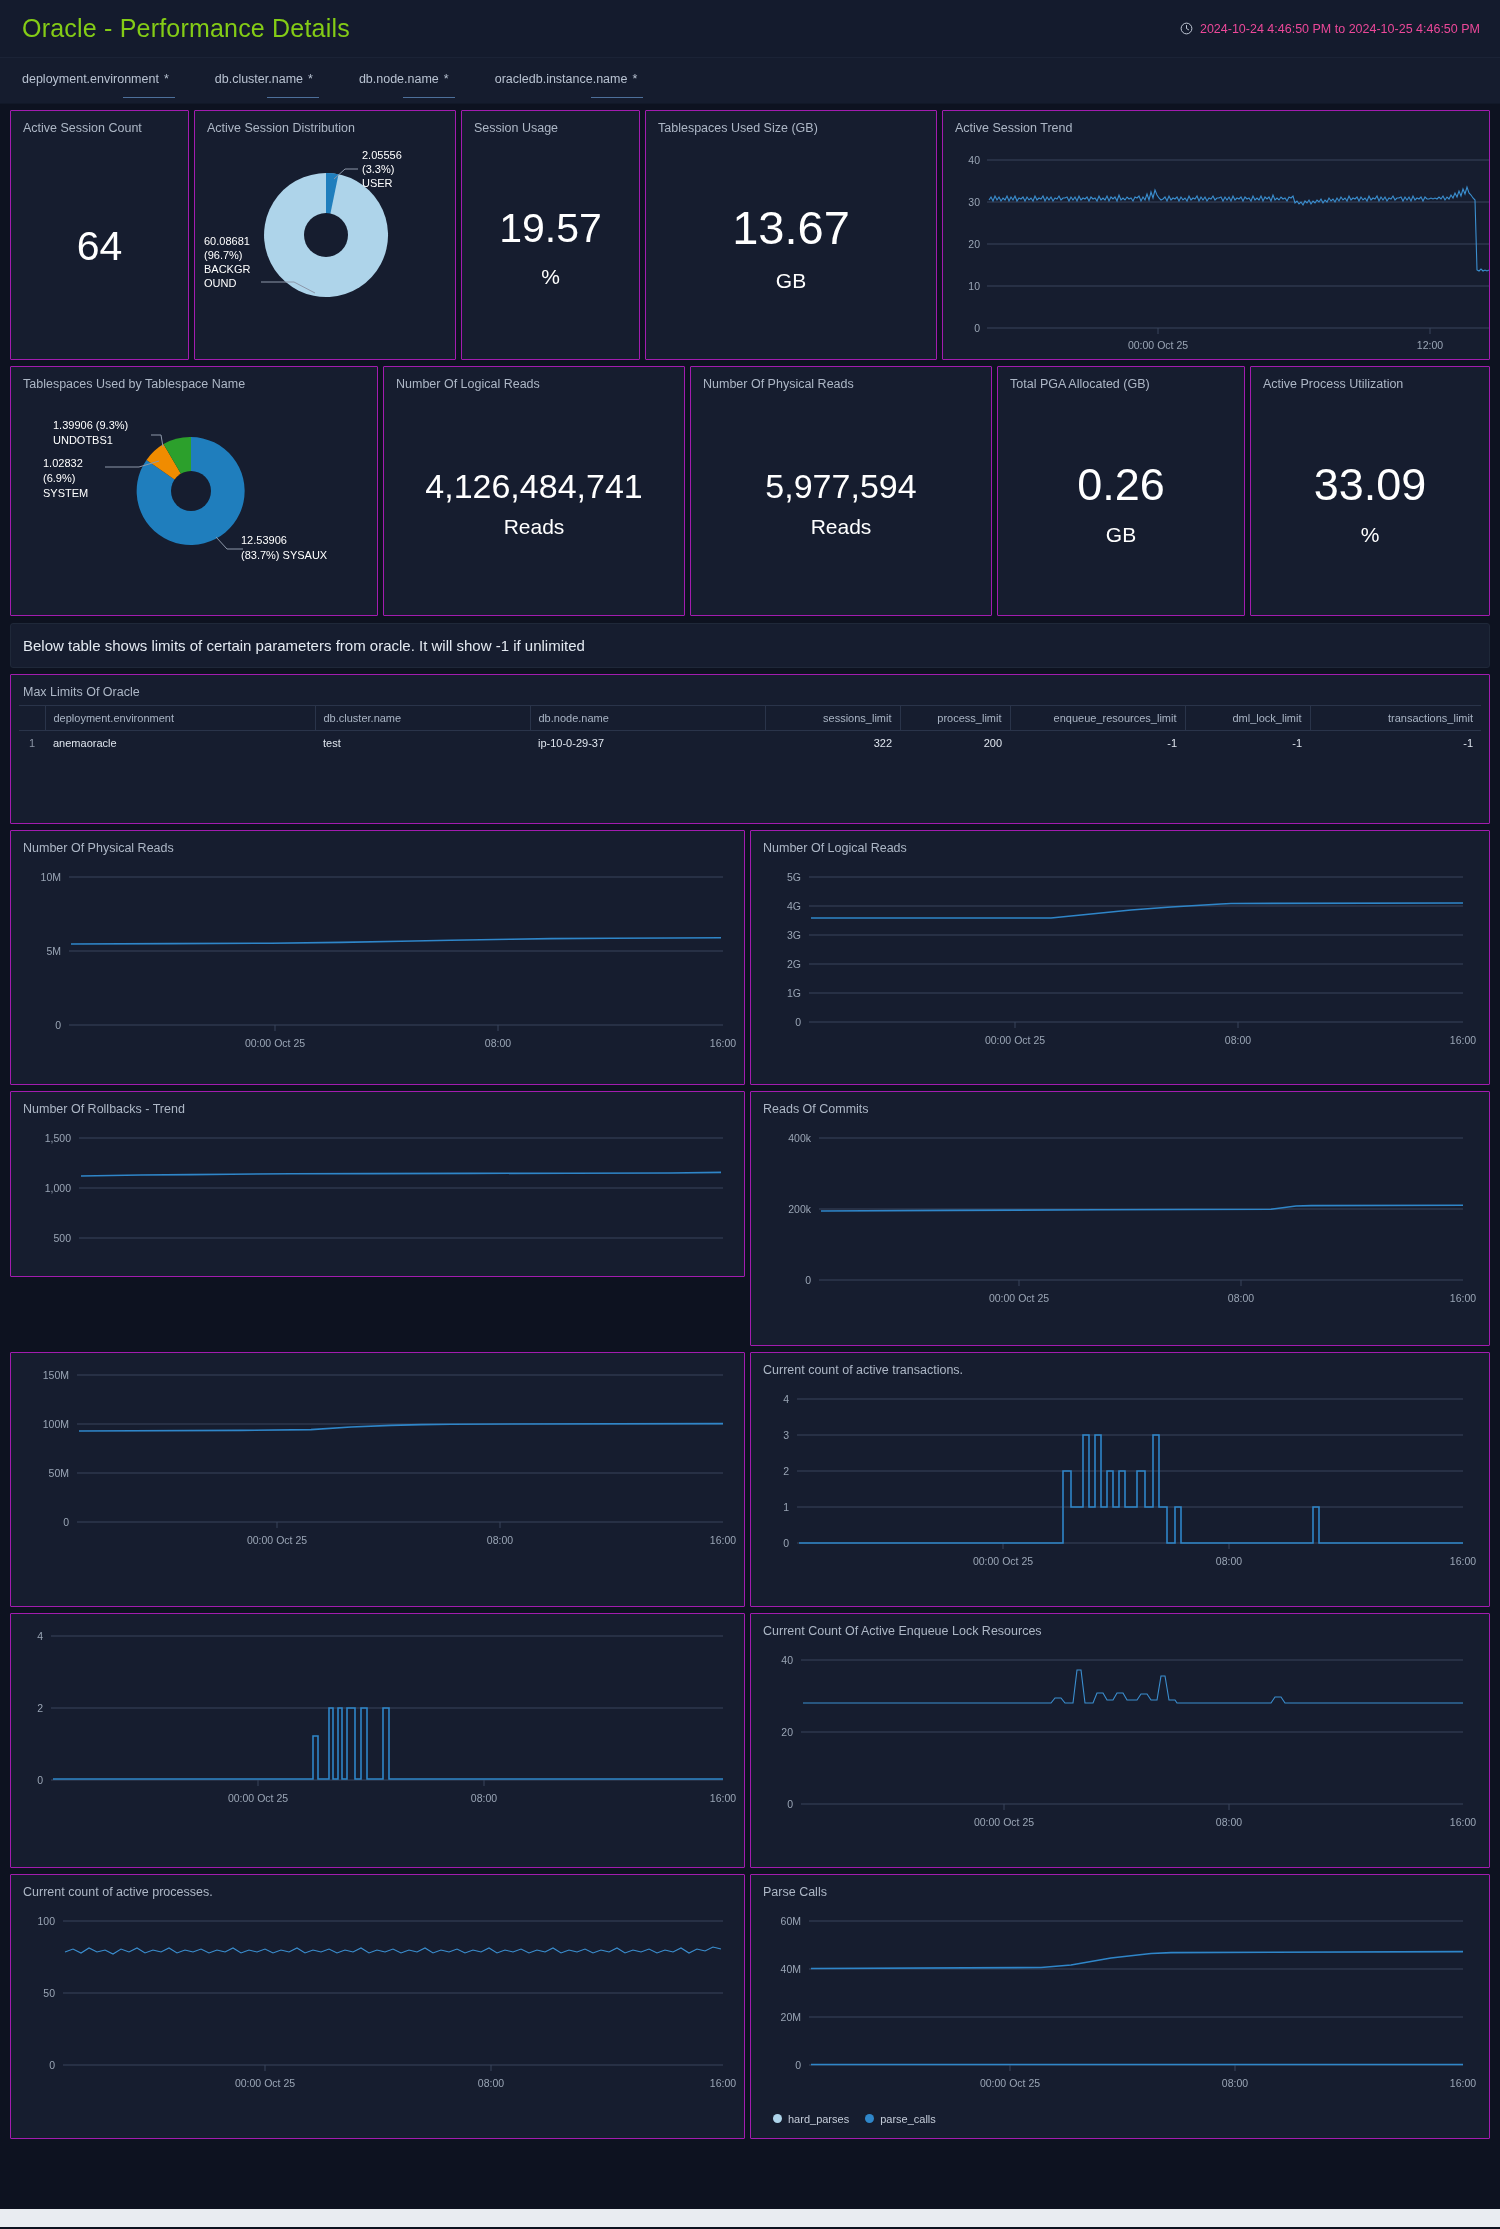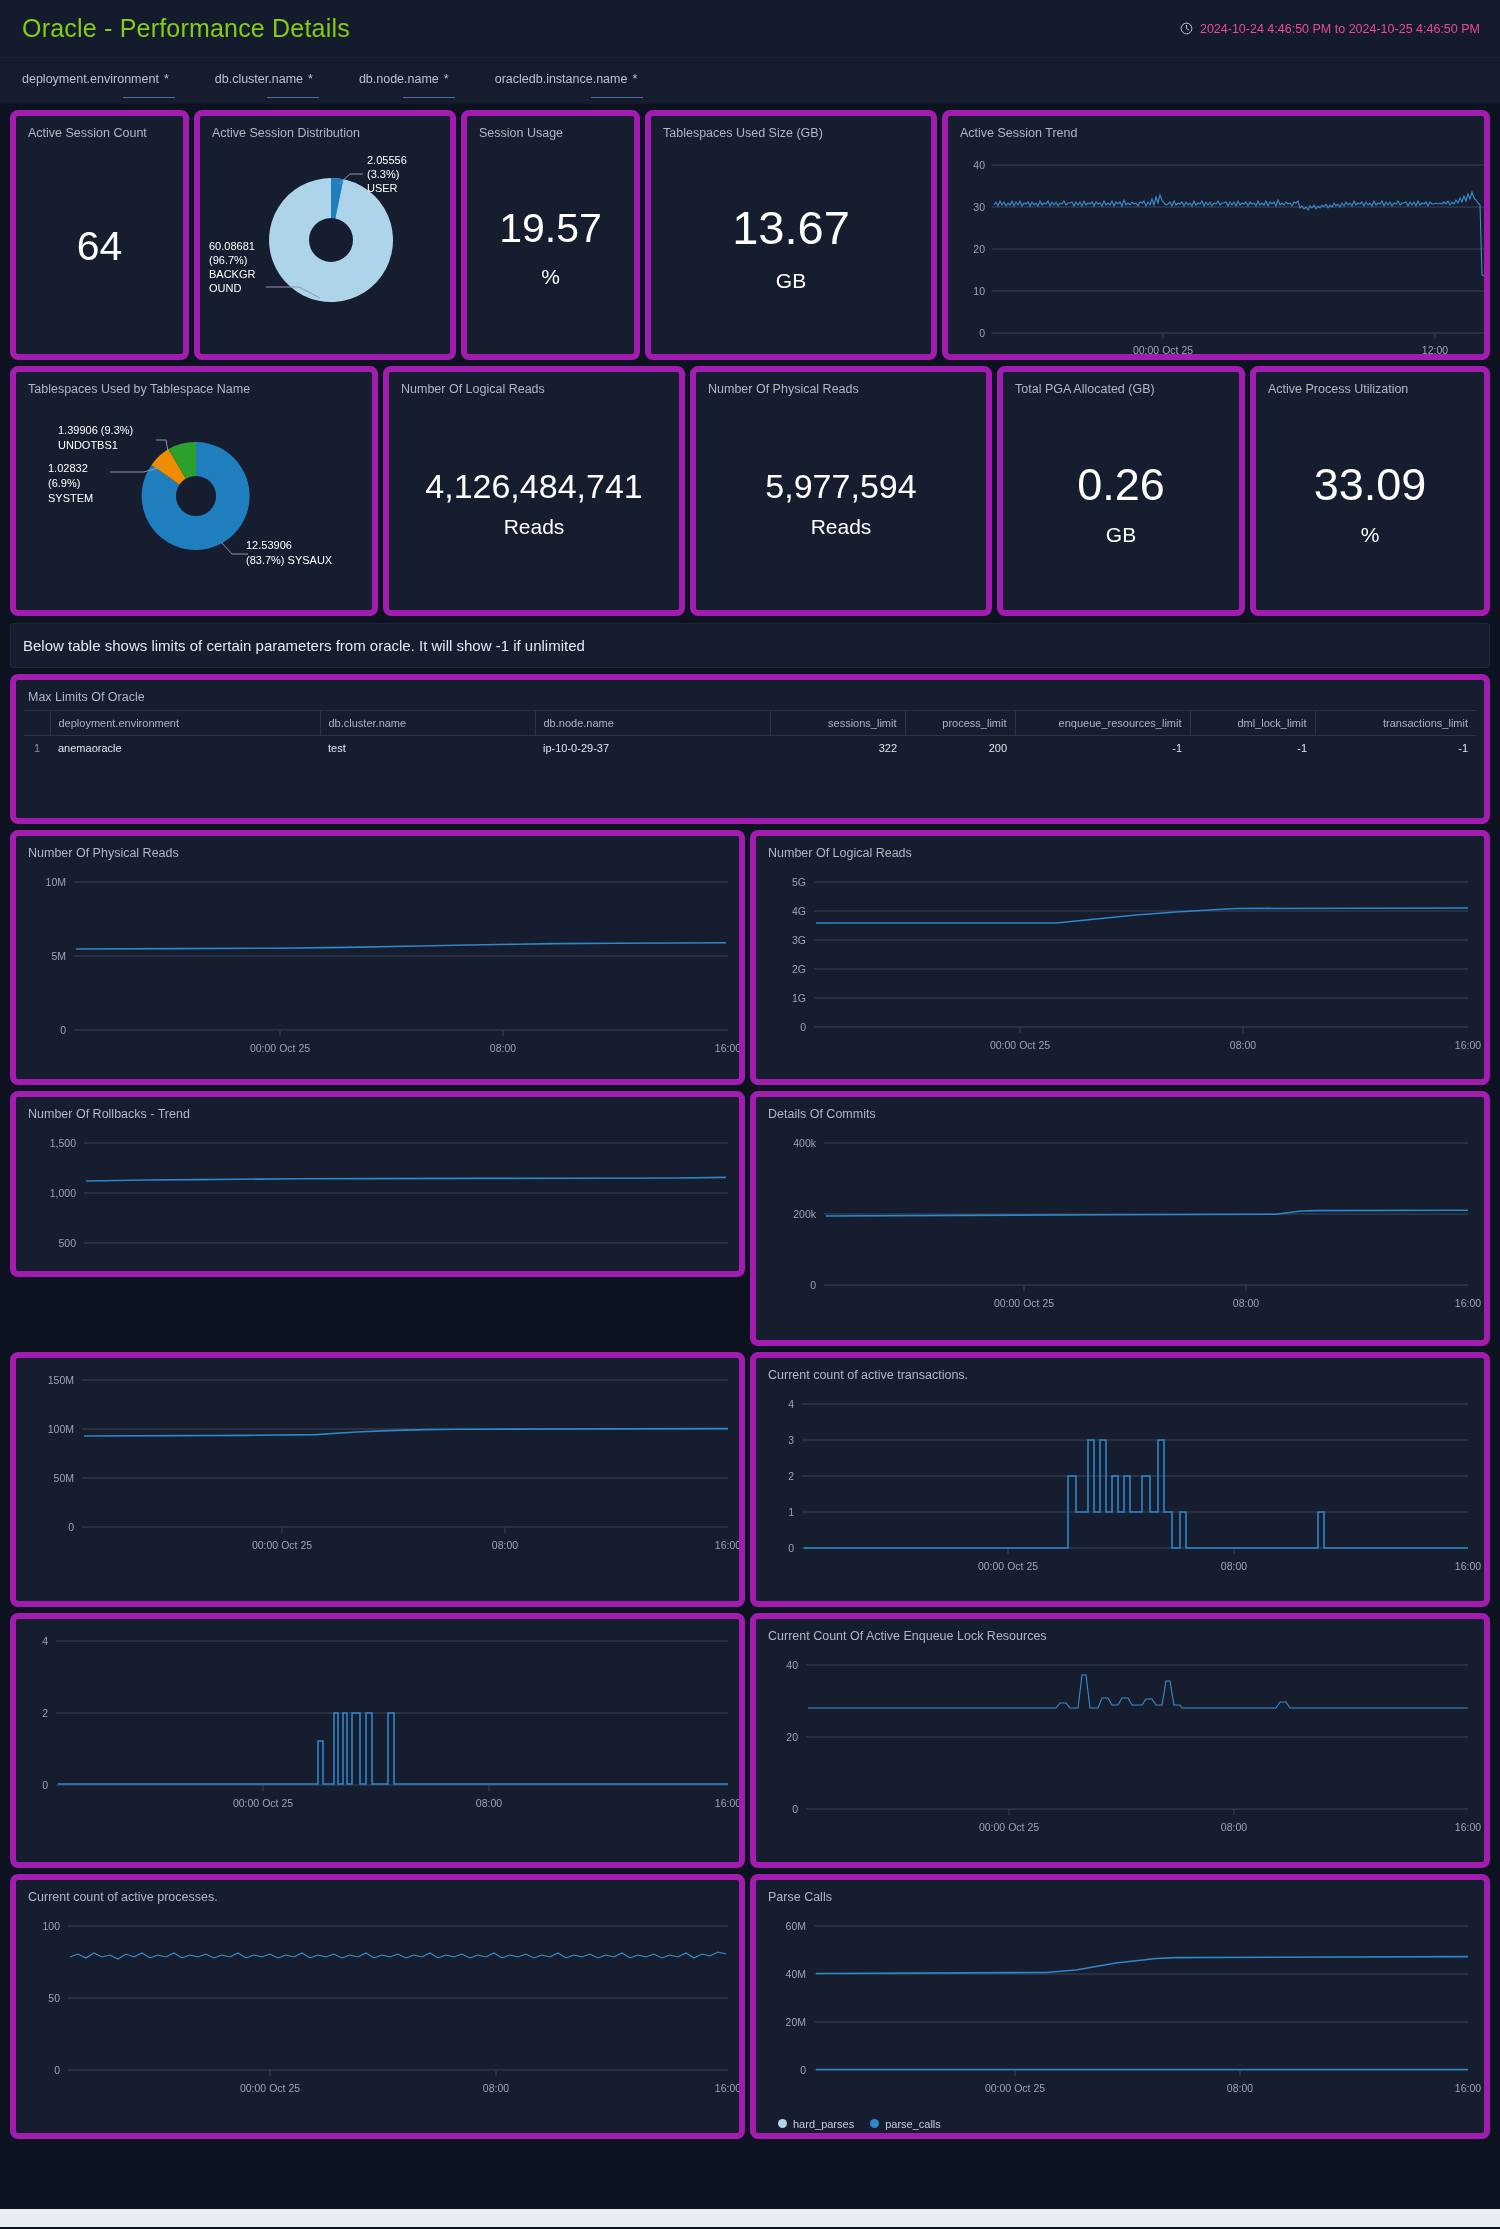--- a/index.html
+++ b/index.html
@@ -51,22 +51,22 @@
     left: 100%; margin-left: -46px;
     bottom: -9px;
     width: 52px; height: 1px;
     background: #4d6f9a;
   }
 
   
   .row { display: flex; gap: 5px; padding: 0 10px; margin-top: 6px; }
   .panel {
     background: #161d2f;
-    border: 6px solid #a21caf;
-    border-radius: 8px;
+    border: 1px solid #a21caf;
+    border-radius: 1px;
     position: relative;
     overflow: hidden;
   }
   .panel-title {
     font-size: 12.5px;
     color: #adb7c6;
     padding: 10px 12px 0 12px;
     font-weight: 400;
     white-space: nowrap;
   }
@@ -404,21 +404,21 @@
       <line class="gridline" x1="268" y1="172" x2="268" y2="178"></line>
       <line class="gridline" x1="490" y1="172" x2="490" y2="178"></line>
       <text class="axis-lbl" x="268" y="194" text-anchor="middle">00:00 Oct 25</text>
       <text class="axis-lbl" x="490" y="194" text-anchor="middle">08:00</text>
       <text class="axis-lbl" x="712" y="194" text-anchor="middle">16:00</text>
       <path class="series" d="M70,60 130,59 180,58.6 220,58.2 280,57.8 360,57.6 460,57.4 560,57.2 660,57 710,56.4"></path>
     </svg>
   </div>
 
   <div class="panel" style="flex:1;height:255px">
-    <div class="panel-title">Details Of Commits</div>
+    <div class="panel-title">Reads Of Commits</div>
     <svg width="735" height="225" viewBox="0 0 735 225">
       <line class="gridline" x1="68" y1="22" x2="712" y2="22"></line>
       <line class="gridline" x1="68" y1="93" x2="712" y2="93"></line>
       <line class="gridline" x1="68" y1="164" x2="712" y2="164"></line>
       <text class="axis-lbl" x="60" y="26" text-anchor="end">400k</text>
       <text class="axis-lbl" x="60" y="97" text-anchor="end">200k</text>
       <text class="axis-lbl" x="60" y="168" text-anchor="end">0</text>
       <line class="gridline" x1="268" y1="164" x2="268" y2="170"></line>
       <line class="gridline" x1="490" y1="164" x2="490" y2="170"></line>
       <text class="axis-lbl" x="268" y="186" text-anchor="middle">00:00 Oct 25</text>

